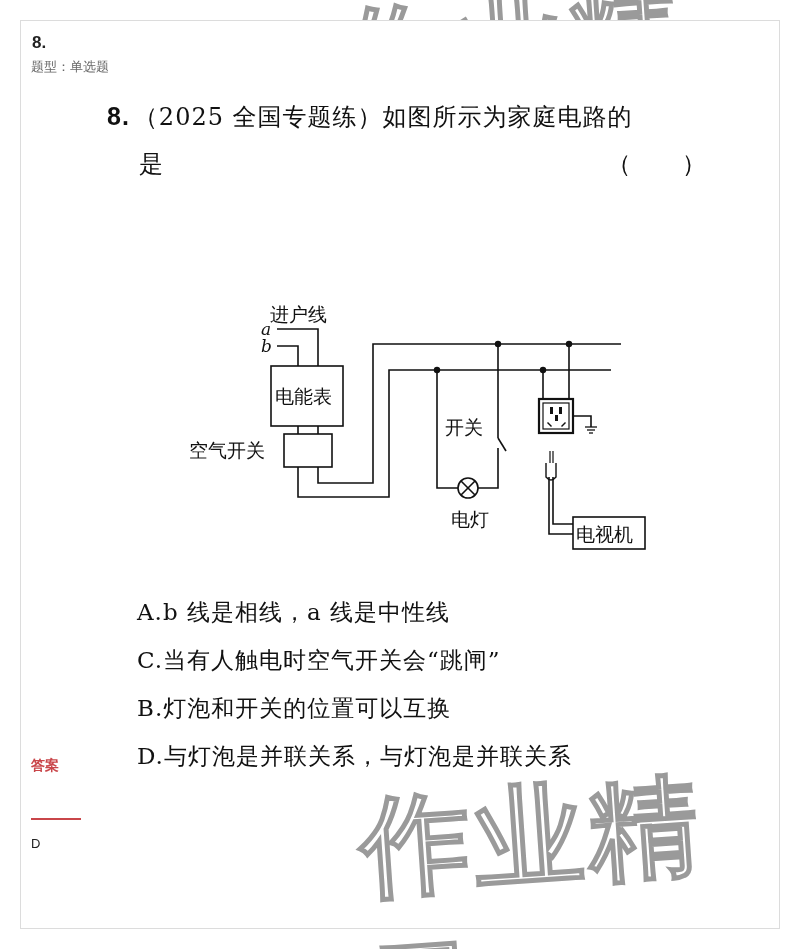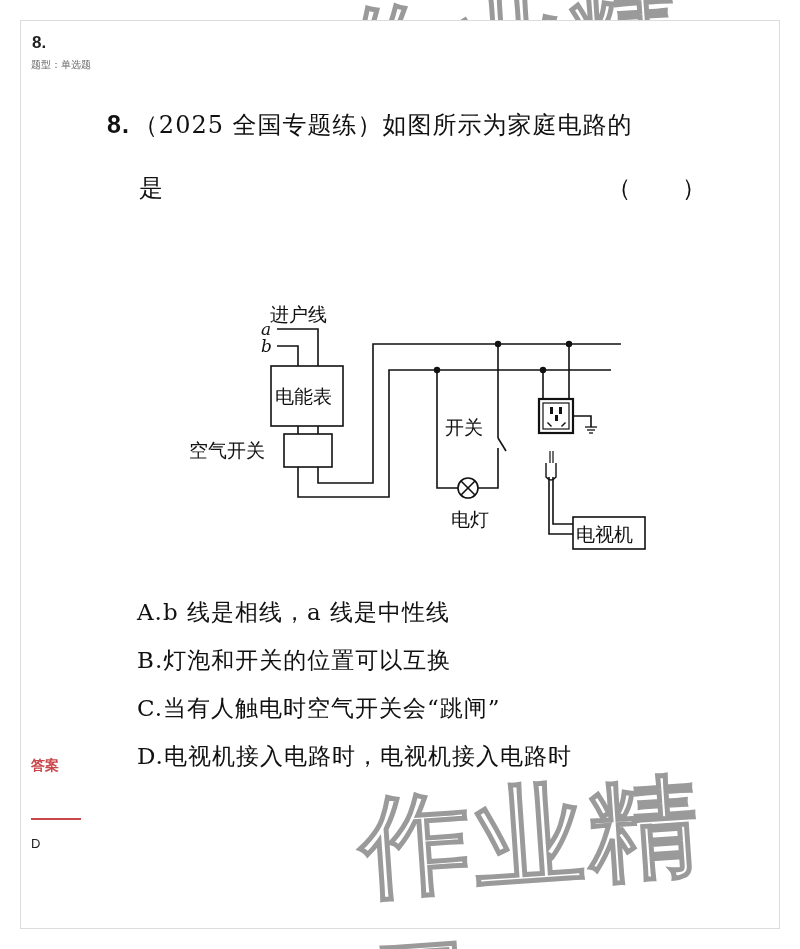--- a/index.html
+++ b/index.html
@@ -1,20 +1,20 @@
 <!DOCTYPE html>
 <html><head>
 <meta charset="utf-8">
 <style>
   html, body { margin: 0; padding: 0; background: #ffffff; }
   body { width: 800px; height: 949px; position: relative; overflow: hidden; font-family: "DejaVu Sans", sans-serif; }
   .card { position: absolute; left: 20px; top: 20px; width: 760px; height: 909px; border: 1px solid #dcdcdc; box-sizing: border-box; background: #fff; }
   .qnum { position: absolute; left: 11px; top: 12px; font-size: 17px; font-weight: bold; color: #222; font-family: "Liberation Sans", sans-serif; }
-  .qtype { position: absolute; left: 10px; top: 37px; font-size: 10px; color: #666; font-family: Liberation Mono, monospace; }
-  .stem { position: absolute; left: 86px; top: 72px; width: 600px; font-family: "DejaVu Serif", serif; font-size: 24px; color: #111; line-height: 63px; letter-spacing: 1px; }
+  .qtype { position: absolute; left: 10px; top: 37px; font-size: 13px; color: #666; font-family: Liberation Mono, monospace; }
+  .stem { position: absolute; left: 86px; top: 72px; width: 600px; font-family: "DejaVu Serif", serif; font-size: 24px; color: #111; line-height: 47px; letter-spacing: 1px; }
   .stem .num { font-family: "Liberation Sans", sans-serif; font-weight: bold; font-size: 25px; margin-right: 4px; }
   .stem .line { white-space: nowrap; }
   .stem .indent { padding-left: 32px; }
   .stem .paren { position: absolute; right: 0; }
   .figure { position: absolute; left: 180px; top: 290px; width: 480px; height: 280px; }
   .options { position: absolute; left: 116px; top: 567px; font-family: "DejaVu Serif", serif; font-size: 23px; color: #111; }
   .opt { height: 48px; line-height: 48px; white-space: nowrap; letter-spacing: 1px; }
   .ans-title { position: absolute; left: 10px; top: 736px; font-size: 14px; font-weight: bold; color: #c9464a; }
   .ans-line { position: absolute; left: 10px; top: 797px; width: 50px; height: 2px; background: #c9464a; }
   .ans-val { position: absolute; left: 10px; top: 815px; font-size: 13px; color: #222; font-family: "Liberation Sans", sans-serif; }
@@ -104,23 +104,23 @@
       <text x="94" y="112">电能表</text>
       <text x="8" y="166">空气开关</text>
       <text x="264" y="143">开关</text>
       <text x="270" y="235">电灯</text>
       <text x="395" y="250">电视机</text>
     </g>
   </svg>
 
   <div class="options">
     <div class="opt"><span>A.</span><span>b 线是相线，a 线是中性线</span></div>
+    <div class="opt"><span>C.</span><span>当有人触电时空气开关会“跳闸”</span></div>
     <div class="opt"><span>B.</span><span>灯泡和开关的位置可以互换</span></div>
-    <div class="opt"><span>C.</span><span>当有人触电时空气开关会“跳闸”</span></div>
-    <div class="opt"><span>D.</span><span>电视机接入电路时，电视机接入电路时</span></div>
+    <div class="opt"><span>D.</span><span>与灯泡是并联关系，与灯泡是并联关系</span></div>
   </div>
 
   <div class="ans-title">答案</div>
   <div class="ans-line"></div>
   <div class="ans-val">D</div>
 </div>
 
 <div class="watermark wm-bot">作业精灵</div>
 
 </body></html>

